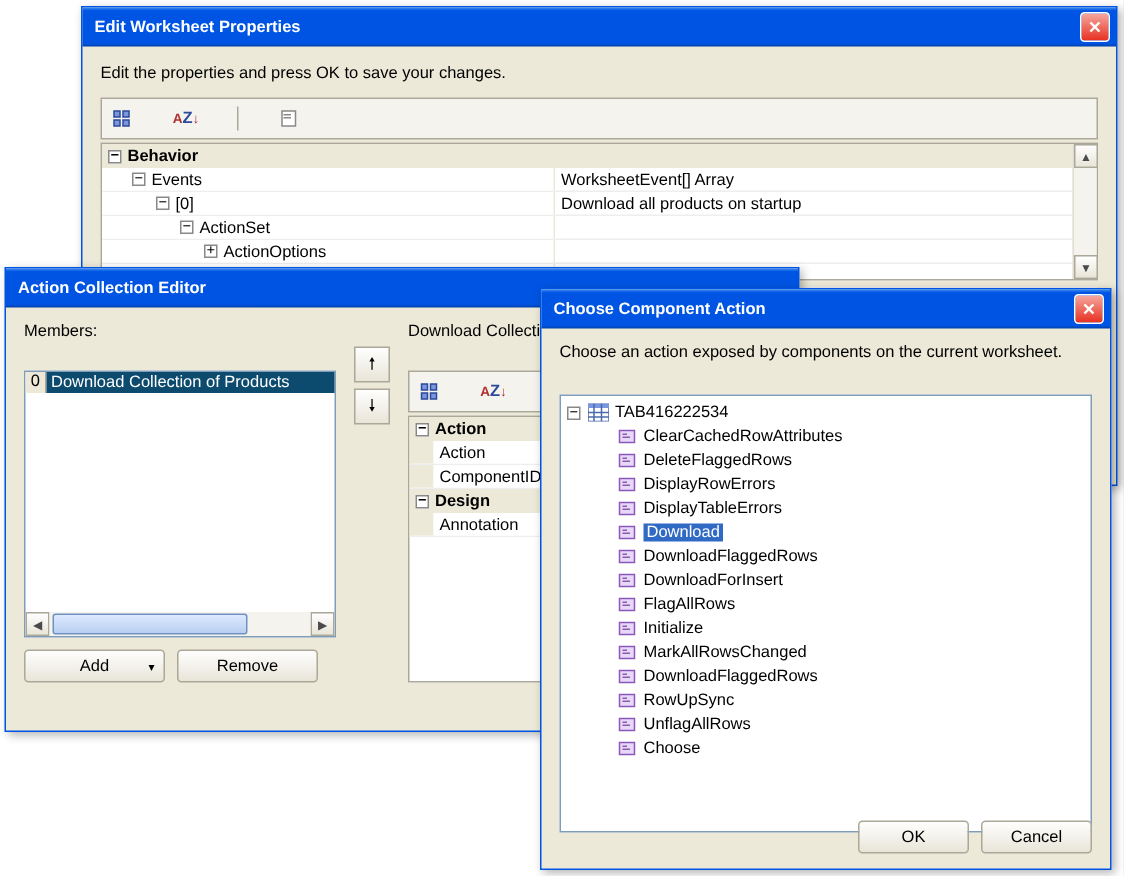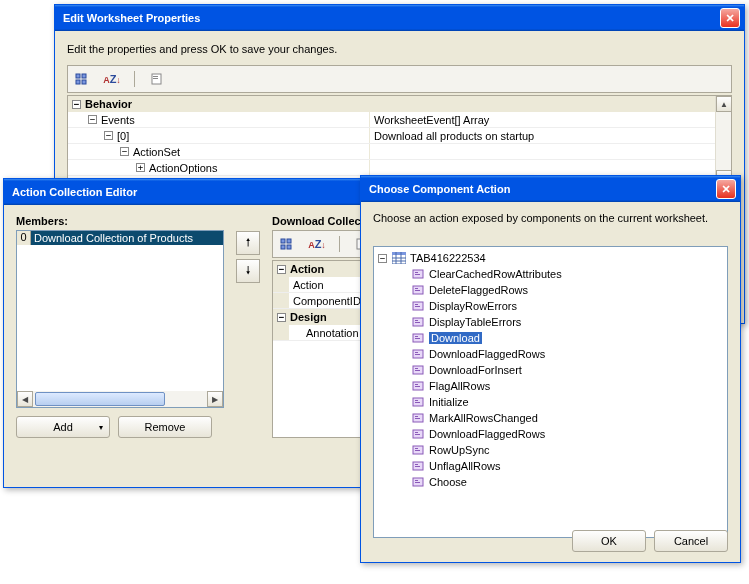--- a/index.html
+++ b/index.html
@@ -7,21 +7,21 @@
 
 .window { position: absolute; background: #ece9d8; border: 1px solid #0054e3; box-shadow: 2px 2px 6px rgba(0,0,0,0.3); }
 .titlebar { background: linear-gradient(to bottom, #3c8cf0 0%, #0054e3 8%, #0054e3 92%, #0040a8 100%); height: 26px; display: flex; align-items: center; padding: 0 4px 0 8px; color: #fff; font-weight: bold; font-size: 13px; }
 .titlebar-text { flex: 1; }
 .close-btn { width: 20px; height: 20px; background: linear-gradient(to bottom, #f5a8a0, #e83020); border: 1px solid #fff; border-radius: 3px; display: flex; align-items: center; justify-content: center; color: #fff; font-weight: bold; font-size: 11px; cursor: pointer; }
 .window-body { padding: 10px 12px; }
 
 
 #w1 { left: 54px; top: 4px; width: 691px; height: 320px; }
 #w1 .desc { margin-bottom: 8px; padding: 2px 0; }
-.toolbar { display: flex; gap: 8px; padding: 3px; border: 1px solid #aca899; background: #f4f3ee; margin-bottom: 2px; }
+.toolbar { display: flex; gap: 20px; padding: 3px; border: 1px solid #aca899; background: #f4f3ee; margin-bottom: 2px; }
 .tb-btn { width: 22px; height: 20px; border: 1px solid transparent; display: flex; align-items: center; justify-content: center; cursor: pointer; background: #f4f3ee; }
 .tb-sep { width: 1px; background: #aca899; margin: 2px 3px; }
 
 .propgrid { border: 1px solid #aca899; background: #fff; position: relative; }
 .propgrid-scroll { position: absolute; right: 0; top: 0; bottom: 0; width: 16px; background: #f4f3ee; border-left: 1px solid #e0ddd0; }
 .scroll-arrow { width: 16px; height: 16px; background: linear-gradient(#fefefe,#e8e5d8); border: 1px solid #aca899; display: flex; align-items: center; justify-content: center; font-size: 8px; color: #4a4a4a; }
 .scroll-arrow.bottom { position: absolute; bottom: 0; }
 .pg-row { display: flex; height: 16px; border-bottom: 1px solid #eee; }
 .pg-cat { background: #ece9d8; font-weight: bold; padding-left: 4px; display: flex; align-items: center; height: 16px; }
 .pg-toggle { width: 9px; height: 9px; border: 1px solid #888; background: #fff; display: inline-flex; align-items: center; justify-content: center; font-size: 9px; line-height: 7px; margin-right: 4px; font-family: monospace; }
@@ -31,21 +31,21 @@
 .indent1 { padding-left: 20px; }
 .indent2 { padding-left: 36px; }
 .indent3 { padding-left: 52px; }
 .indent4 { padding-left: 68px; }
 .bold { font-weight: bold; }
 
 
 #w2 { left: 3px; top: 178px; width: 530px; height: 310px; }
 #w2 .window-body { display: flex; gap: 12px; }
 .members-col { width: 208px; }
-.members-label { margin-bottom: 3px; font-weight: bold; }
+.members-label { margin-bottom: 20px; }
 .members-list { border: 1px solid #7f9db9; background: #fff; height: 178px; position: relative; }
 .member-item { display: flex; }
 .member-num { width: 14px; background: #ece9d8; text-align: center; border-right: 1px solid #aca899; }
 .member-text { flex: 1; background: #0c4a6e; color: #fff; padding: 1px 3px; }
 .members-hscroll { position: absolute; left: 0; right: 0; bottom: 0; height: 16px; background: #f4f3ee; display: flex; }
 .hs-arrow { width: 16px; height: 16px; background: linear-gradient(#fefefe,#e8e5d8); border: 1px solid #aca899; display:flex;align-items:center;justify-content:center;font-size:8px;color:#4a4a4a; }
 .hs-track { flex:1; background: #f4f3ee; position: relative; }
 .hs-thumb { position:absolute; left:2px; top:1px; height:14px; width:130px; background: linear-gradient(#ddeaff,#b8cff0); border:1px solid #6f91c4; border-radius:2px;}
 .updown-col { width: 24px; display: flex; flex-direction: column; gap: 4px; padding-top: 16px; }
 .ud-btn { width: 24px; height: 24px; border: 1px solid #aca899; background: linear-gradient(#fefefe,#e8e5d8); display: flex; align-items: center; justify-content: center; cursor: pointer; font-size: 10px; color: #000; }
@@ -53,21 +53,21 @@
 .btn { height: 22px; border: 1px solid #aca899; background: linear-gradient(#fefefe,#e8e5d8); border-radius: 3px; cursor: pointer; display: inline-flex; align-items: center; justify-content: center; padding: 0 8px; }
 .btn-split { width: 94px; position: relative; }
 .btn-split::after { content: "▾"; position: absolute; right: 6px; font-size: 8px; }
 .btn.std { width: 74px; }
 
 .props-col { flex: 1; }
 #w2 .propgrid { height: 178px; }
 #w2-footer { position: absolute; right: 14px; bottom: 12px; display: flex; gap: 8px; }
 
 
-#w3 { left: 360px; top: 175px; width: 381px; height: 388px; }
+#w3 { left: 360px; top: 192px; width: 381px; height: 388px; }
 #w3 .desc { margin-bottom: 22px; }
 .tree { border: 1px solid #7f9db9; background: #fff; height: 292px; padding: 3px 2px; overflow: hidden; }
 .tree-row { display: flex; align-items: center; height: 16px; padding-left: 2px; white-space: nowrap; }
 .tree-icon { width: 16px; height: 12px; display: inline-flex; align-items: center; justify-content: center; margin-right: 3px; }
 .tree-row.lvl1 { padding-left: 34px; align-items: center; }
 .tree-row.selected .tree-text { background: #316ac5; color: #fff; padding: 0 2px; }
 .minus-box { width:9px;height:9px;border:1px solid #888;background:#fff;display:inline-flex;align-items:center;justify-content:center;font-size:9px;line-height:7px;margin-right:4px;font-family:monospace; }
 #w3-footer { position: absolute; right: 12px; bottom: 10px; display: flex; gap: 8px; }
 
 .icon-svg { width: 14px; height: 12px; }
@@ -226,21 +226,21 @@
           <span class="pg-gutter"></span>
           <div class="pg-name" style="width:90px;">ComponentID</div>
           <div class="pg-val"></div>
         </div>
         <div class="pg-cat">
           <span class="pg-toggle">−</span>
           <span>Design</span>
         </div>
         <div class="pg-row">
           <span class="pg-gutter"></span>
-          <div class="pg-name" style="width:90px;margin-left:13px;">Annotation</div>
+          <div class="pg-name" style="width:90px;">Annotation</div>
           <div class="pg-val"></div>
         </div>
       </div>
     </div>
   </div>
   <div id="w2-footer">
     <button class="btn std">
         <span>OK</span>
       </button>
   </div>

